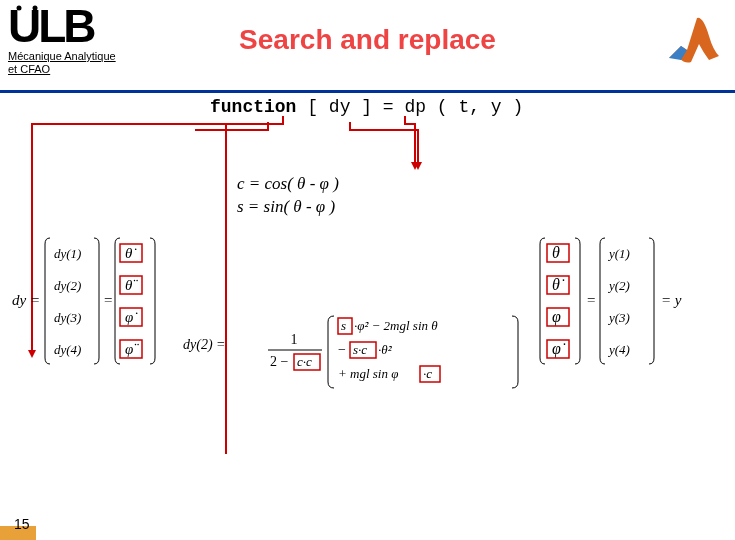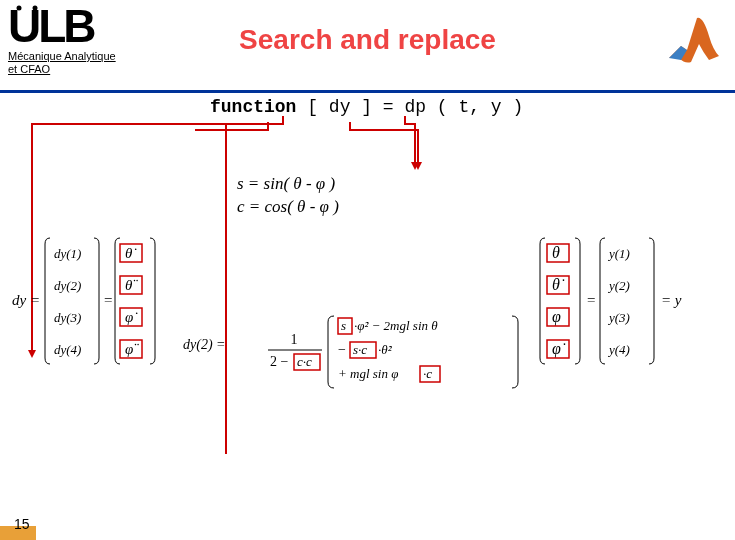--- a/index.html
+++ b/index.html
@@ -175,22 +175,22 @@
     <path d="M 283 22 L 283 30 L 32 30 L 32 258" stroke="#c00" stroke-width="2" fill="none"></path>
     <polygon points="28,256 36,256 32,264" fill="#c00"></polygon>
 
     <path d="M 405 22 L 405 30 L 415 30 L 415 70" stroke="#c00" stroke-width="2" fill="none"></path>
     <polygon points="411,68 419,68 415,76" fill="#c00"></polygon>
 
     <line x1="226" y1="30" x2="226" y2="360" stroke="#c00" stroke-width="2"></line>
   </svg>
 
   <div class="sc-block">
+    <div>c = cos( θ - φ )</div>
     <div>s = sin( θ - φ )</div>
-    <div>c = cos( θ - φ )</div>
   </div>
 
   <div class="dy-block">
   </div>
 
   <div class="dy2">dy(2) =</div>
 
   <div class="left-matrix">
     <svg width="170" height="140" viewBox="0 0 170 140">
       <text x="0" y="75" font-family="Times New Roman" font-size="15" font-style="italic">dy =</text>

